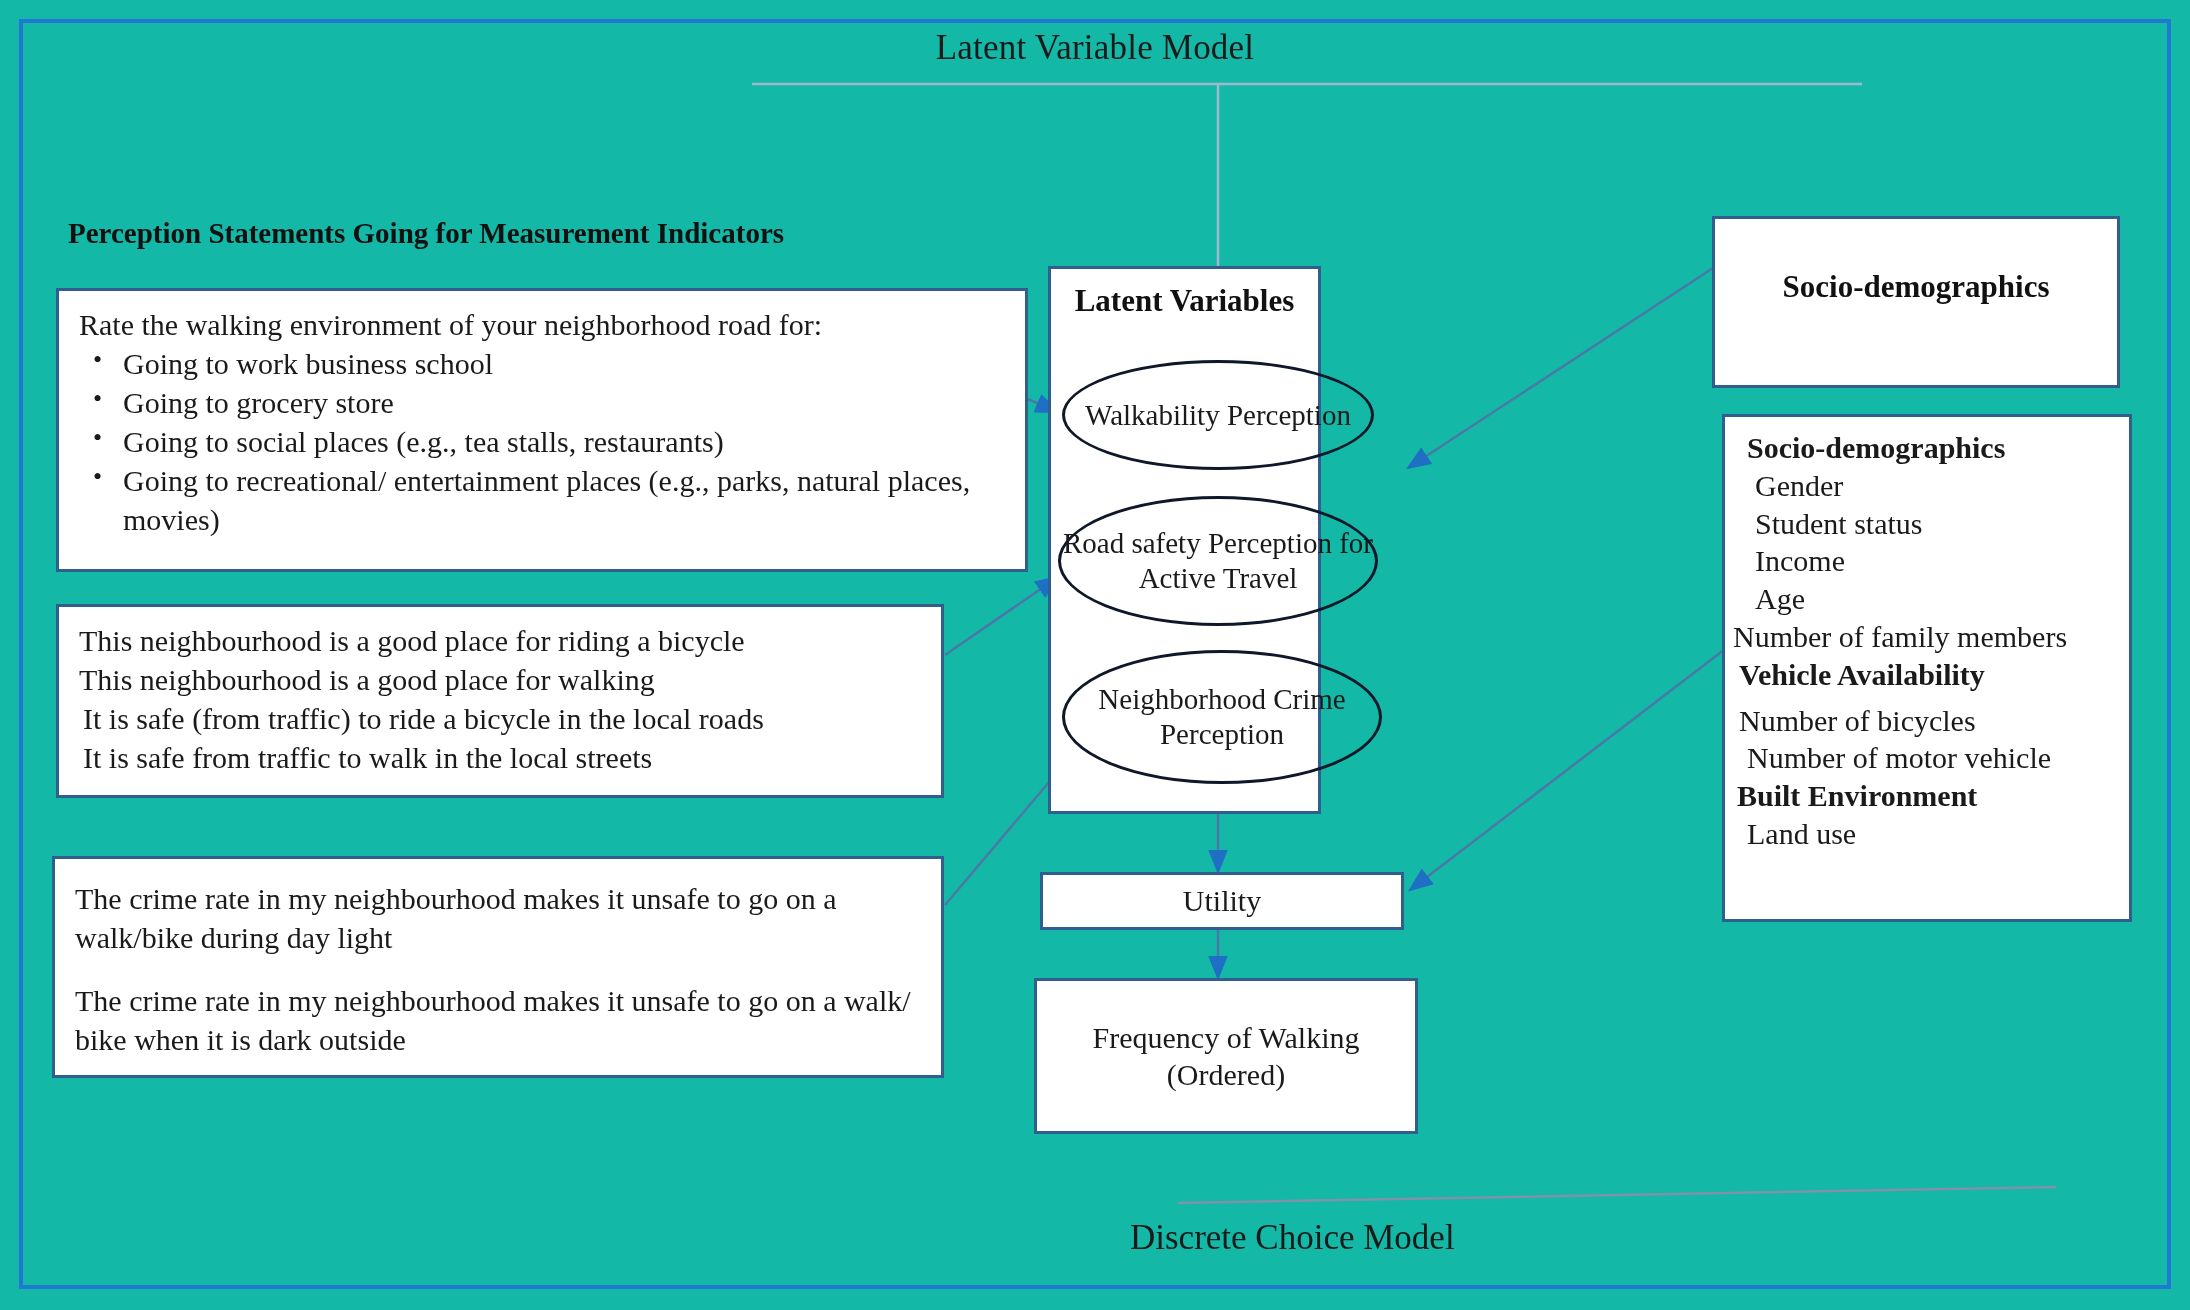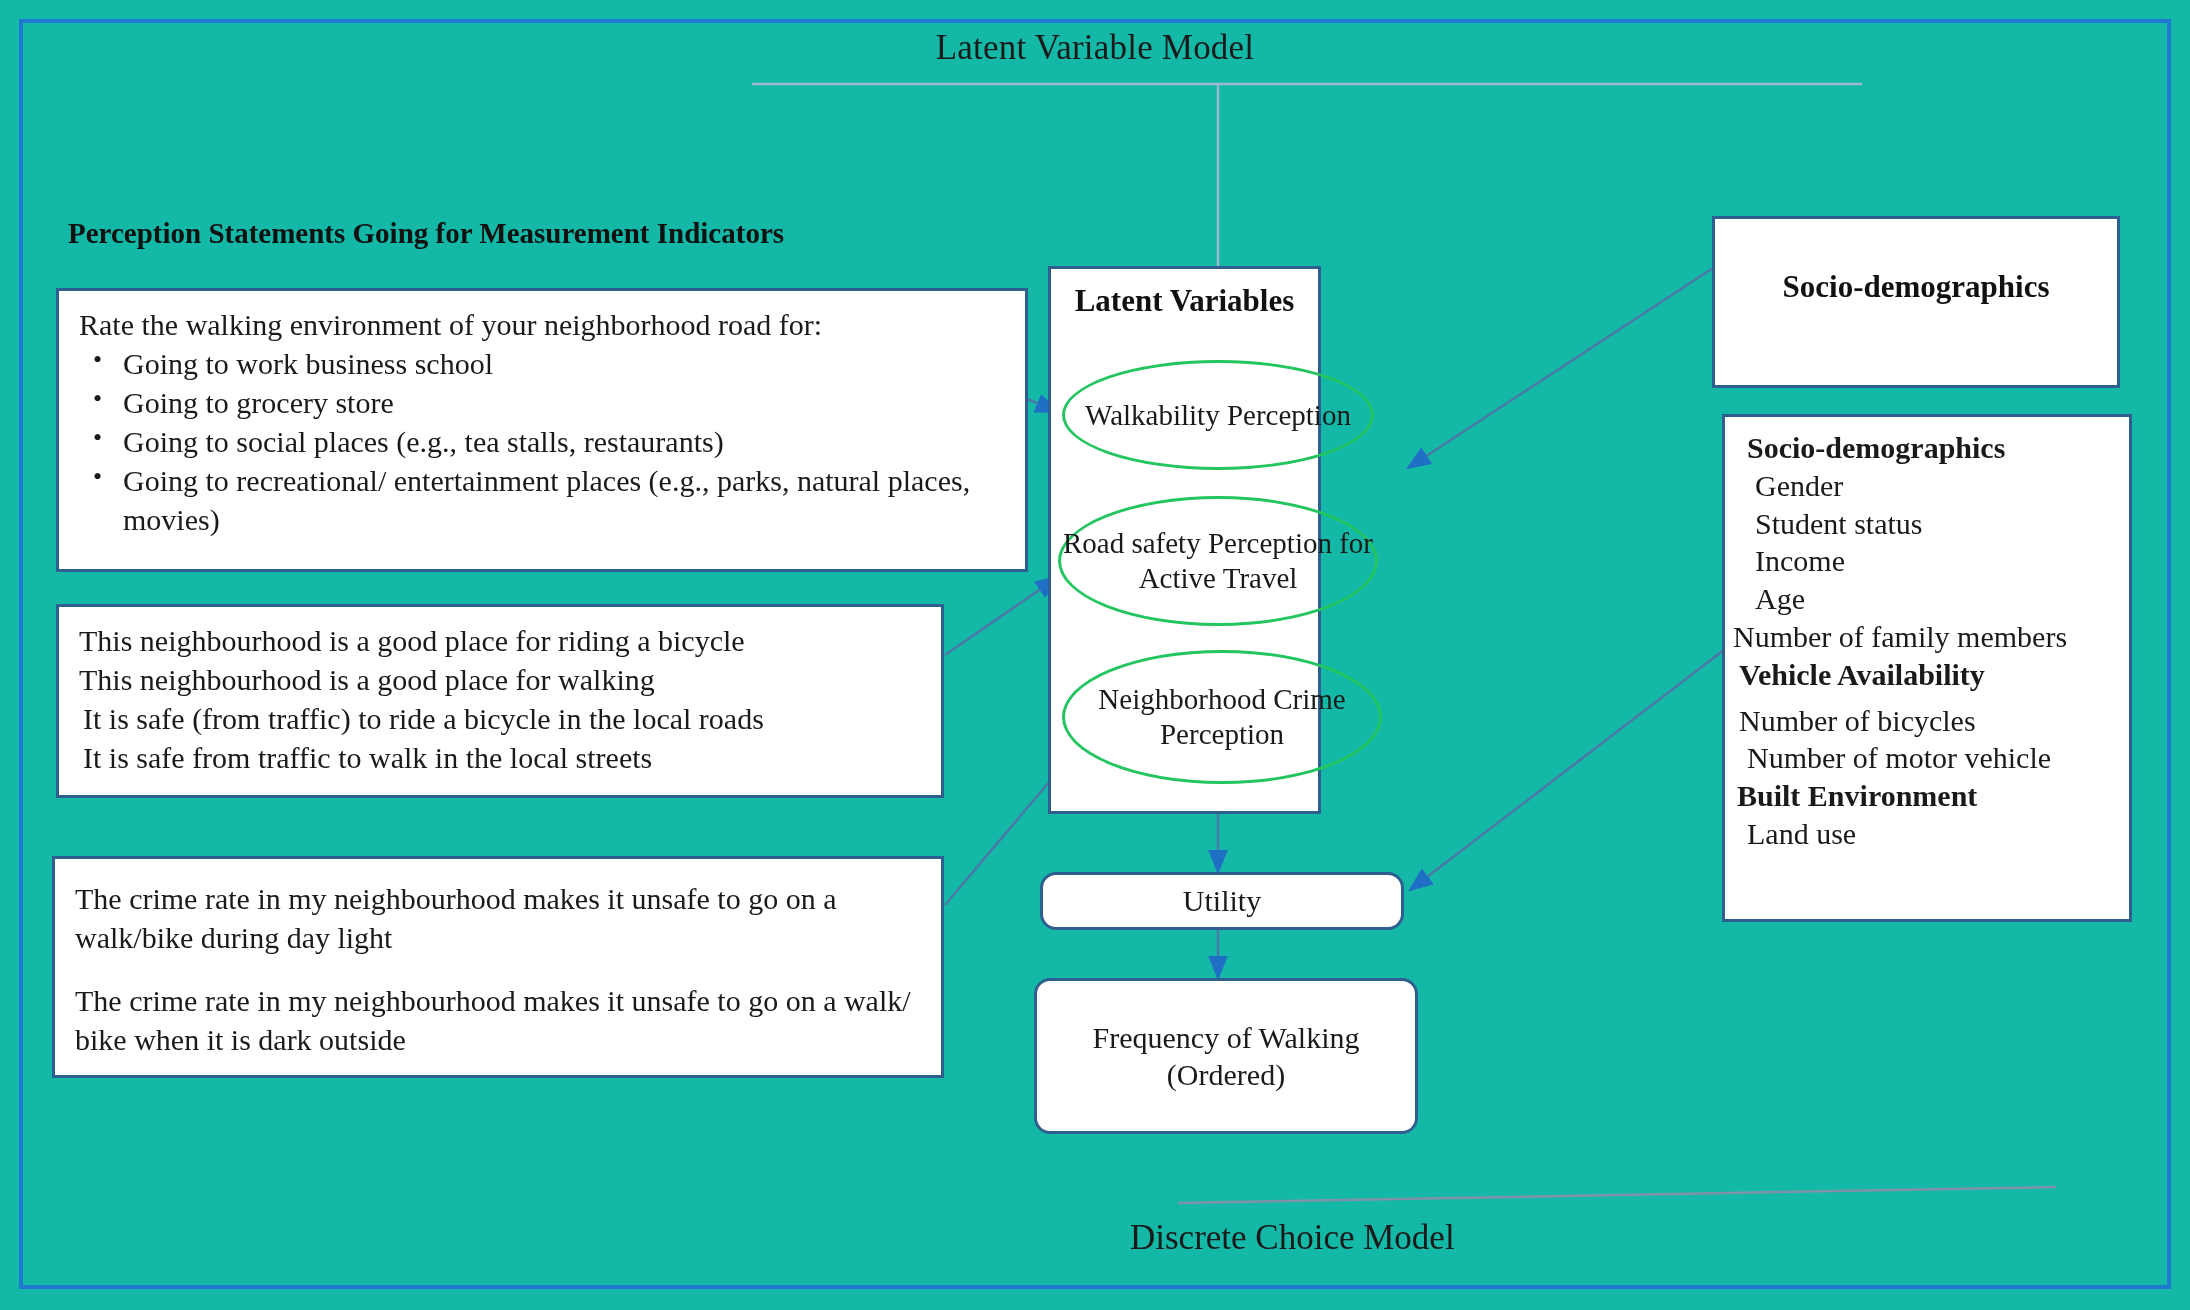--- a/index.html
+++ b/index.html
@@ -93,40 +93,39 @@
     top: 14px;
     width: 100%;
     text-align: center;
     font-size: 31px;
     font-weight: bold;
     color: #111111;
   }
   .ellipse {
     position: absolute;
     box-sizing: border-box;
-    border: 3px solid #22c55e;
+    border: 3px solid #0f172a;
     border-radius: 50%;
     background: transparent;
     display: flex;
     align-items: center;
     justify-content: center;
     text-align: center;
     font-size: 29px;
     color: #1a1a1a;
     line-height: 1.20;
   }
   .plain-box-center {
     display: flex;
     align-items: center;
     justify-content: center;
     text-align: center;
     font-size: 30px;
     color: #1a1a1a;
     line-height: 1.25;
-    border-radius: 16px;
   }
   .sd-title {
     position: absolute;
     left: 0;
     top: 50px;
     width: 100%;
     text-align: center;
     font-size: 31px;
     font-weight: bold;
     color: #111111;

